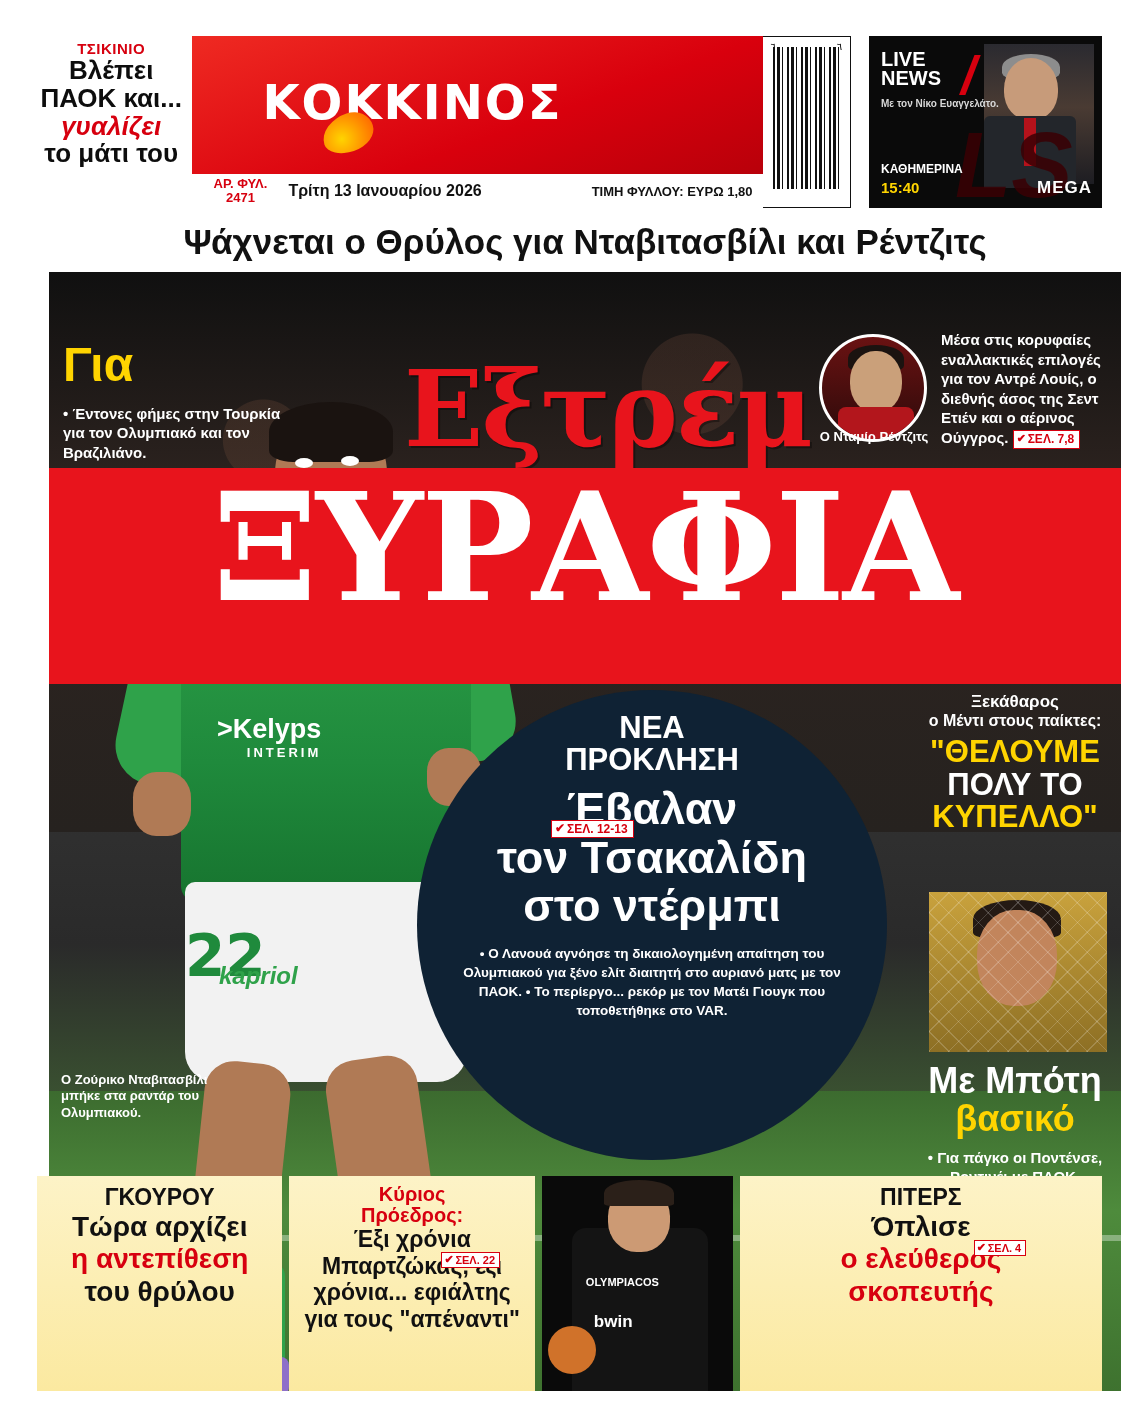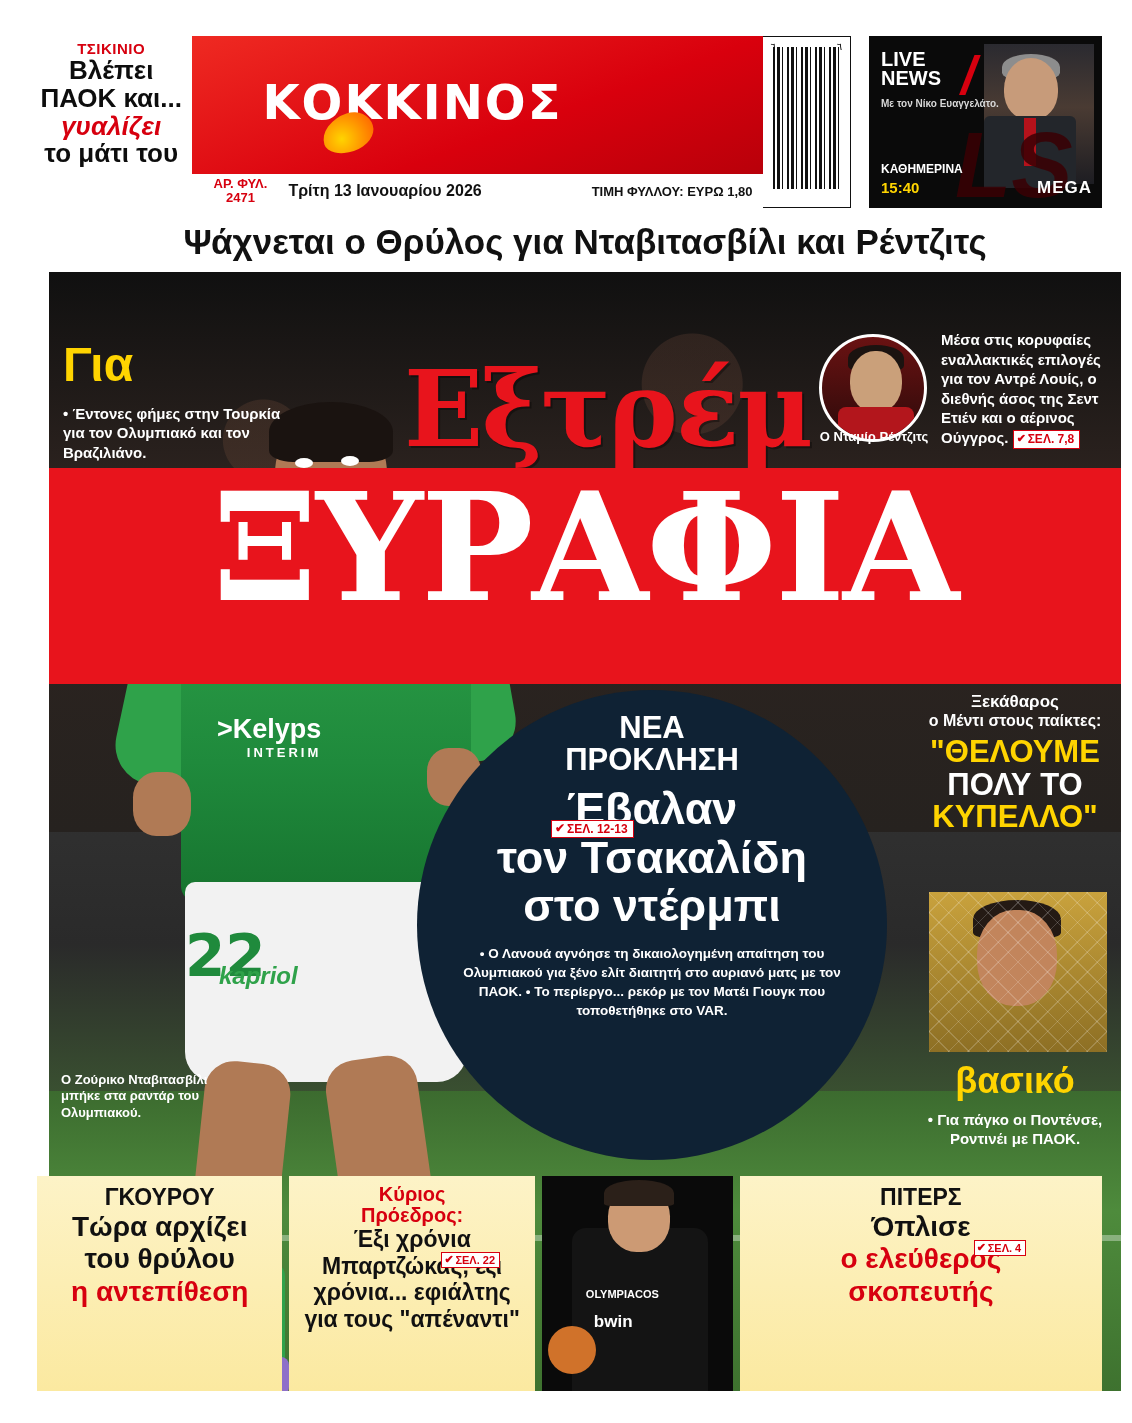--- a/index.html
+++ b/index.html
@@ -181,21 +181,21 @@
   .cell .kick { text-align:center; font-size:23px; font-weight:bold; color:#111; margin-top:8px; }
   .cell .kick.red { color:#d7000f; }
   .cell .line { text-align:center; font-size:28px; font-weight:bold; color:#111; line-height:1.16; }
   .cell .line.red { color:#d7000f; }
   .cell.c-b .line { font-size:23px; }
   .tagy { position:absolute; background:#fff; border:1px solid #d7000f; color:#d7000f; font-size:11px; font-weight:bold; padding:1px 4px 1px 13px; }
   .tagy:before { content:"✔"; position:absolute; left:2px; top:0; }
   .bk-body { position:absolute; left:30px; top:52px; width:136px; height:164px; background:#141414; border-radius:14px 14px 0 0; }
   .bk-head { position:absolute; left:66px; top:10px; width:62px; height:66px; background:#cc9a74; border-radius:46%; }
   .bk-hair { position:absolute; left:62px; top:4px; width:70px; height:26px; background:#2b2019; border-radius:50% 50% 10% 10%; }
-  .bk-txt1 { position:absolute; left:44px; top:112px; color:#fff; font-size:11px; font-weight:bold; }
+  .bk-txt1 { position:absolute; left:44px; top:100px; color:#fff; font-size:11px; font-weight:bold; }
   .bk-txt2 { position:absolute; left:52px; top:136px; color:#fff; font-size:17px; font-weight:bold; }
   .bk-ball { position:absolute; left:6px; top:150px; width:48px; height:48px; background:#d0722a; border-radius:50%; }
 </style>
 </head>
 <body>
 
 <div class="page">
 
   <div class="masthead">
     <div class="mh-left">
@@ -334,33 +334,34 @@
         <div class="k4">ΚΥΠΕΛΛΟ"</div>
       </div>
 
       <div class="gk-photo">
         <div class="gk-hair"></div>
         <div class="gk-head"></div>
         <div class="gk-net"></div>
       </div>
 
       <div class="rc-boti">
+        <div class="b1">Με Μπότη</div>
         <div class="b2">βασικό</div>
         <div class="b3">• Για πάγκο οι Ποντένσε, Ροντινέι με ΠΑΟΚ.</div>
       </div>
     </div>
   </div>
 
   <div class="strip">
 
     <div class="cell c-a">
       <div class="kick">ΓΚΟΥΡΟΥ</div>
       <div class="line">Τώρα αρχίζει</div>
+      <div class="line red">η αντεπίθεση</div>
       <div class="line">του θρύλου</div>
-      <div class="line red">η αντεπίθεση</div>
     </div>
 
     <div class="cell c-b">
       <div class="kick red" style="white-space:pre-line; font-size:20px; line-height:1.05;">Κύριος
 Πρόεδρος:</div>
       <div class="line">Έξι χρόνια</div>
       <div class="line">Μπαρτζώκας, έξι</div>
       <div class="line">χρόνια... εφιάλτης</div>
       <div class="line">για τους "απέναντι"</div>
       <div class="tagy" style="left:152px; top:76px;">ΣΕΛ. 22</div>

